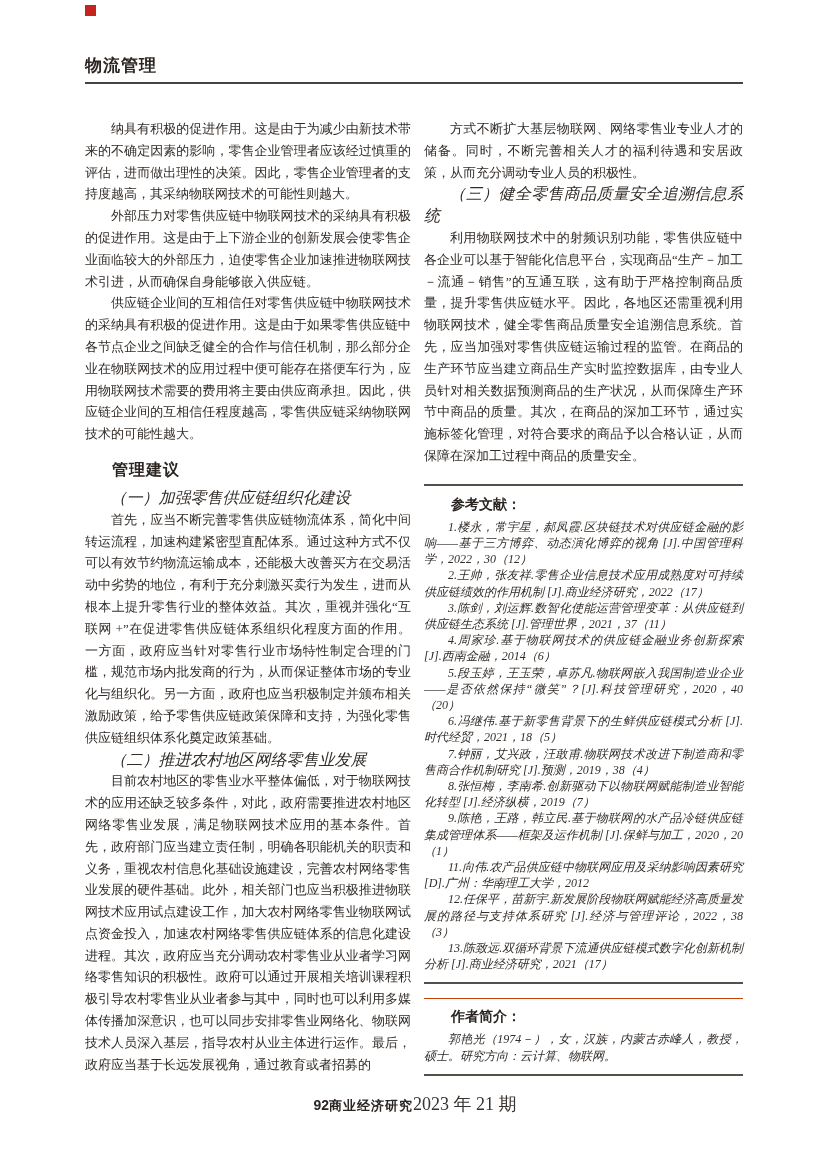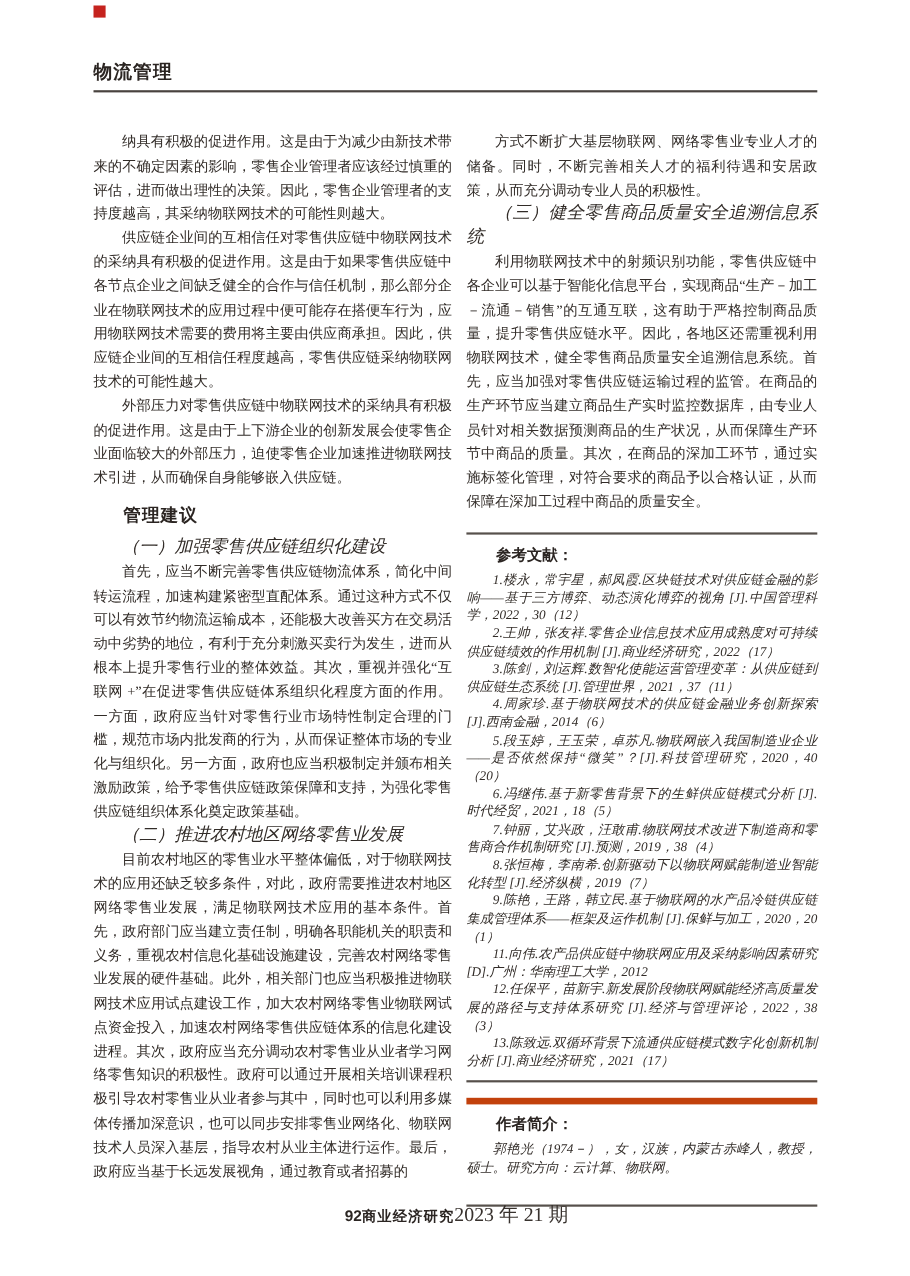--- a/index.html
+++ b/index.html
@@ -42,23 +42,23 @@
     font-style:italic;text-indent:1.6em;text-align:justify;
   }
   .ref-box{
     margin-top:17px;
     border-top:2px solid #56504b;
     border-bottom:2px solid #56504b;
     padding:9px 0 10px;
   }
   .author-box{
     margin-top:14px;
-    border-top:6px solid #c2410c;
+    border-top:1px solid #c2410c;
     border-bottom:2px solid #56504b;
-    padding:8px 0 26px;
+    padding:8px 0 10px;
   }
   .box-heading{
     font-family:"Liberation Sans","DejaVu Sans",sans-serif;
     font-weight:bold;font-size:14px;line-height:19px;color:#2b2522;
     margin:0 0 5px 27px;
   }
   .ref-item{
     margin:0;font-size:12px;line-height:16.2px;
     font-style:italic;text-align:justify;text-indent:2em;
   }
@@ -89,22 +89,22 @@
 <div class="page">
 
   <div class="corner-mark"></div>
 
   <header class="page-header">
     <div class="column-head">物流管理</div>
   </header>
 
   <div class="col col-left">
     <p class="body">纳具有积极的促进作用。这是由于为减少由新技术带来的不确定因素的影响，零售企业管理者应该经过慎重的评估，进而做出理性的决策。因此，零售企业管理者的支持度越高，其采纳物联网技术的可能性则越大。</p>
+    <p class="body">外部压力对零售供应链中物联网技术的采纳具有积极的促进作用。这是由于上下游企业的创新发展会使零售企业面临较大的外部压力，迫使零售企业加速推进物联网技术引进，从而确保自身能够嵌入供应链。</p>
     <p class="body">供应链企业间的互相信任对零售供应链中物联网技术的采纳具有积极的促进作用。这是由于如果零售供应链中各节点企业之间缺乏健全的合作与信任机制，那么部分企业在物联网技术的应用过程中便可能存在搭便车行为，应用物联网技术需要的费用将主要由供应商承担。因此，供应链企业间的互相信任程度越高，零售供应链采纳物联网技术的可能性越大。</p>
-    <p class="body">外部压力对零售供应链中物联网技术的采纳具有积极的促进作用。这是由于上下游企业的创新发展会使零售企业面临较大的外部压力，迫使零售企业加速推进物联网技术引进，从而确保自身能够嵌入供应链。</p>
 
     <h2 class="sec-heading">管理建议</h2>
 
     <p class="sub-heading">（一）加强零售供应链组织化建设</p>
     <p class="body">首先，应当不断完善零售供应链物流体系，简化中间转运流程，加速构建紧密型直配体系。通过这种方式不仅可以有效节约物流运输成本，还能极大改善买方在交易活动中劣势的地位，有利于充分刺激买卖行为发生，进而从根本上提升零售行业的整体效益。其次，重视并强化“互联网 +”在促进零售供应链体系组织化程度方面的作用。一方面，政府应当针对零售行业市场特性制定合理的门槛，规范市场内批发商的行为，从而保证整体市场的专业化与组织化。另一方面，政府也应当积极制定并颁布相关激励政策，给予零售供应链政策保障和支持，为强化零售供应链组织体系化奠定政策基础。</p>
 
     <p class="sub-heading">（二）推进农村地区网络零售业发展</p>
     <p class="body">目前农村地区的零售业水平整体偏低，对于物联网技术的应用还缺乏较多条件，对此，政府需要推进农村地区网络零售业发展，满足物联网技术应用的基本条件。首先，政府部门应当建立责任制，明确各职能机关的职责和义务，重视农村信息化基础设施建设，完善农村网络零售业发展的硬件基础。此外，相关部门也应当积极推进物联网技术应用试点建设工作，加大农村网络零售业物联网试点资金投入，加速农村网络零售供应链体系的信息化建设进程。其次，政府应当充分调动农村零售业从业者学习网络零售知识的积极性。政府可以通过开展相关培训课程积极引导农村零售业从业者参与其中，同时也可以利用多媒体传播加深意识，也可以同步安排零售业网络化、物联网技术人员深入基层，指导农村从业主体进行运作。最后，政府应当基于长远发展视角，通过教育或者招募的</p>
   </div>
 

